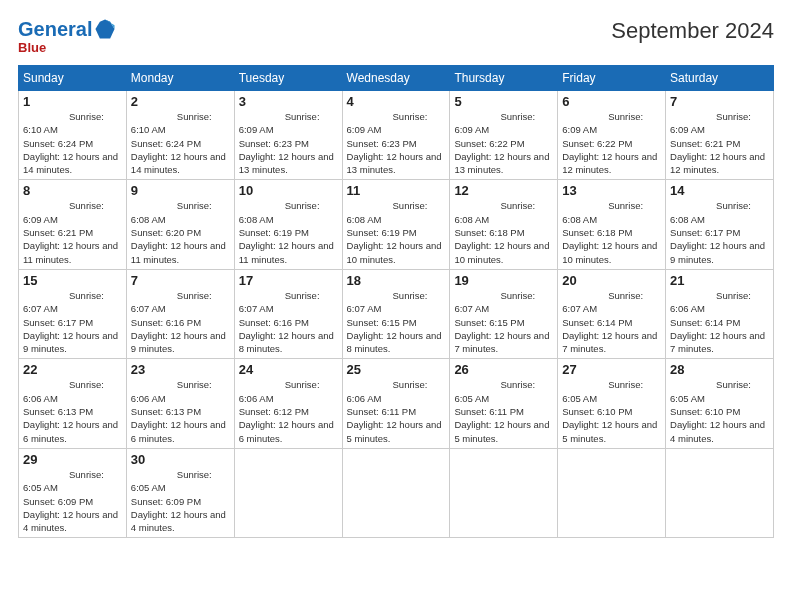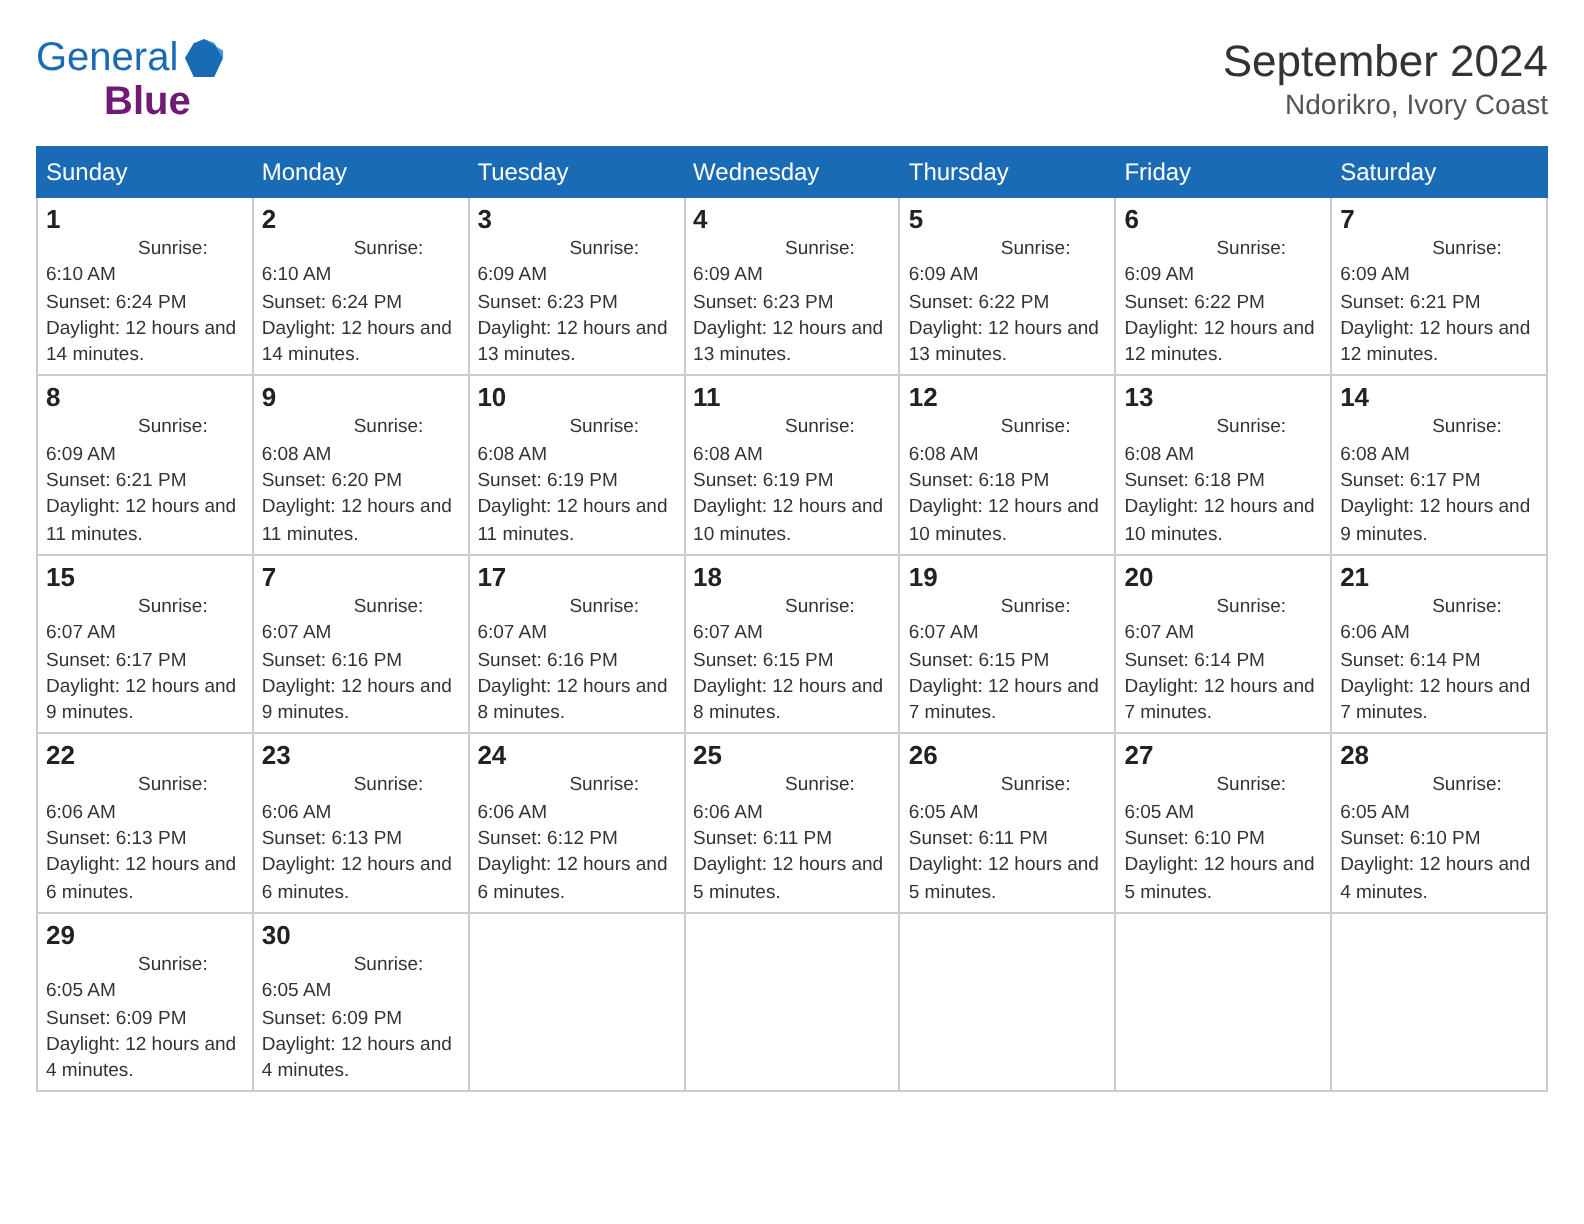--- a/index.html
+++ b/index.html
@@ -19,21 +19,21 @@
       justify-content: space-between;
       align-items: flex-start;
       margin-bottom: 10px;
     }
     .logo {
       display: flex;
       align-items: center;
     }
     .logo-text {
       font-size: 20px;
-      font-weight: normal;
+      font-weight: bold;
       color: #333;
       line-height: 1.1;
     }
     .logo-text span {
       color: #1a6bb5;
     }
     .logo-icon {
       width: 22px;
       height: 22px;
       margin-left: 2px;
@@ -102,27 +102,26 @@
         <div style="display:flex;align-items:center;">
           <span class="logo-text">
             <span>General</span>
           </span>
           <svg class="logo-icon" viewBox="0 0 30 30">
             <polygon points="8,28 22,28 28,15 22,5 15,2 8,5 2,15" fill="#1a6bb5"></polygon>
             <polygon points="15,2 28,10 28,15 22,5" fill="#3a9bd5"></polygon>
           </svg>
         </div>
         <div style="display:flex;align-items:center;">
-          <span style="font-size:20px;font-weight:bold;color:#701a75;margin-left:34px;">Blue</span>
+          <span style="font-size:13px;font-weight:bold;color:#b91c1c;">Blue</span>
         </div>
       </div>
     </div>
     <div class="title-block">
       <div class="month-title">September 2024</div>
-      <div class="location">Ndorikro, Ivory Coast</div>
     </div>
   </div>
 
   <table class="calendar">
     <thead>
       <tr>
         <th>Sunday</th>
         <th>Monday</th>
         <th>Tuesday</th>
         <th>Wednesday</th>

